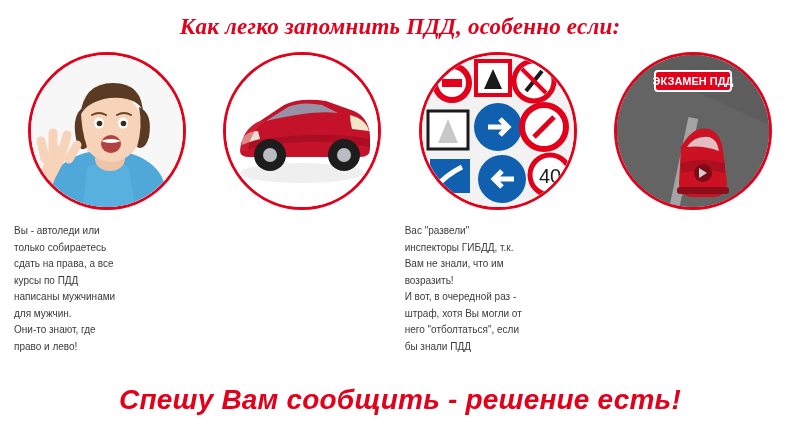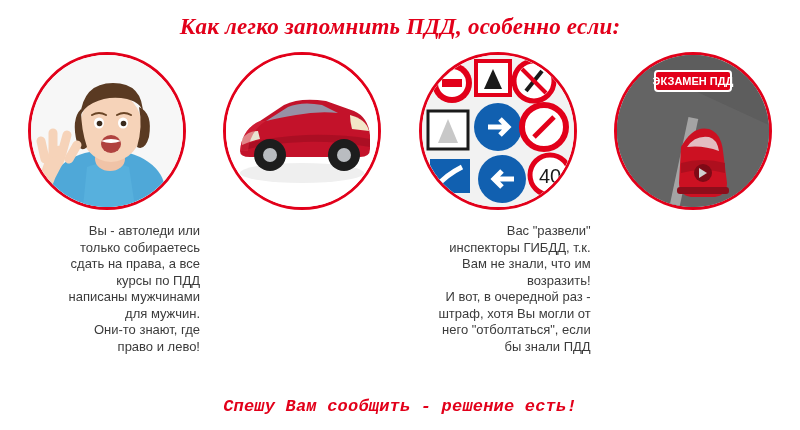--- a/index.html
+++ b/index.html
@@ -31,24 +31,24 @@
     font-size: 23px;
     color: #e2001a;
     letter-spacing: 0.2px;
   }
   .footline {
     position: absolute;
     bottom: 14px;
     left: 0;
     width: 800px;
     text-align: center;
-    font-family: Liberation Mono, monospace;
+    font-family: Liberation Sans, sans-serif;
     font-style: italic;
     font-weight: bold;
-    font-size: 17px;
+    font-size: 28px;
     color: #e2001a;
     letter-spacing: 0.2px;
   }
   .columns {
     position: absolute;
     top: 52px;
     left: 0;
     width: 800px;
     display: flex;
     flex-direction: row;
@@ -71,22 +71,22 @@
     position: relative;
     background: #ffffff;
   }
   .circle svg {
     display: block;
     width: 100%;
     height: 100%;
   }
   .caption {
     margin-top: 13px;
-    text-align: right;
-    font-size: 13px;
+    text-align: left;
+    font-size: 10px;
     line-height: 16.5px;
     color: #3b3b3b;
     font-family: "Liberation Sans", sans-serif;
     white-space: pre-line;
     width: 186px;
   }
 </style>
 </head>
 <body>
 

